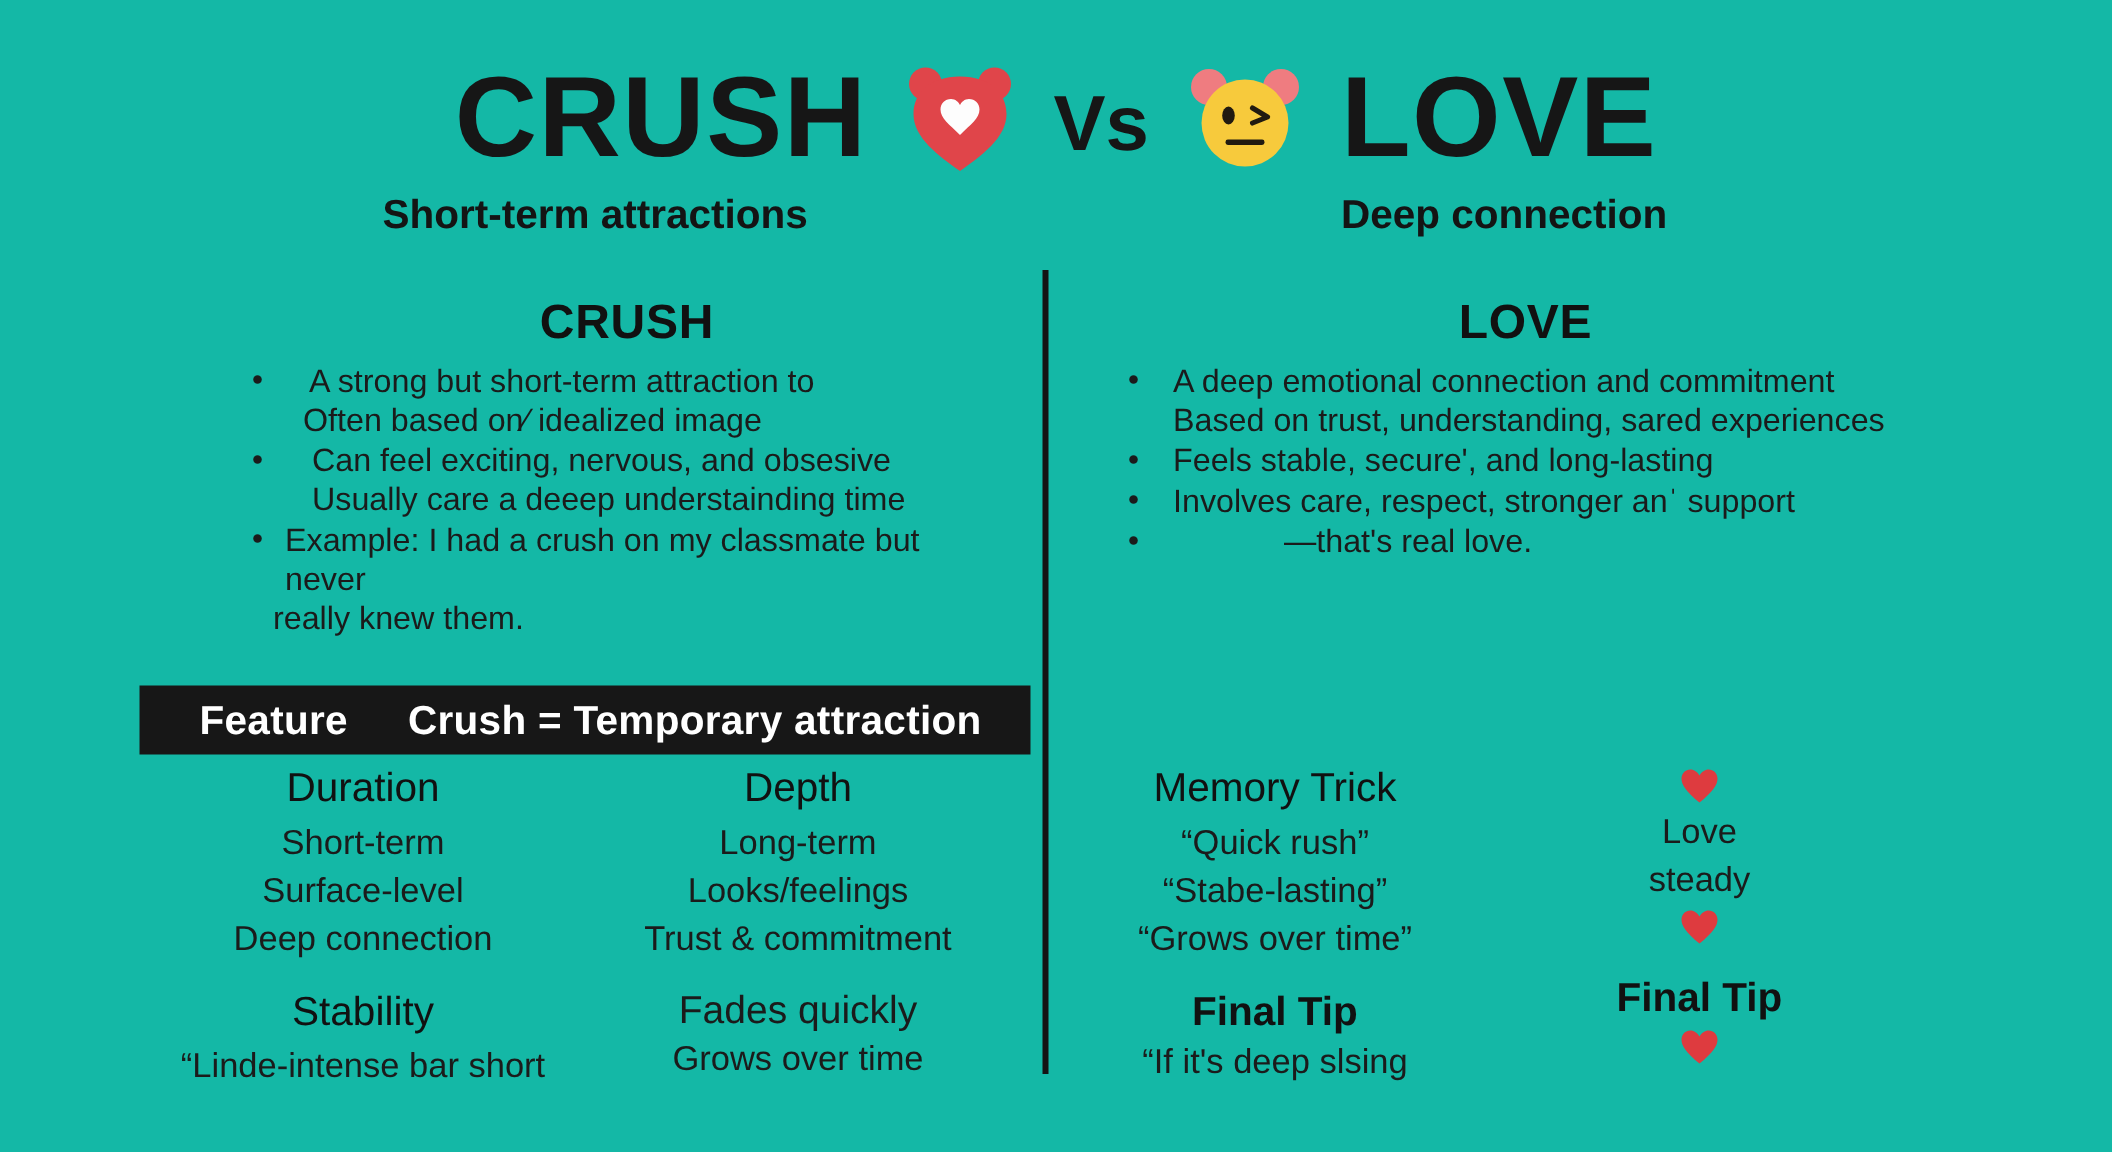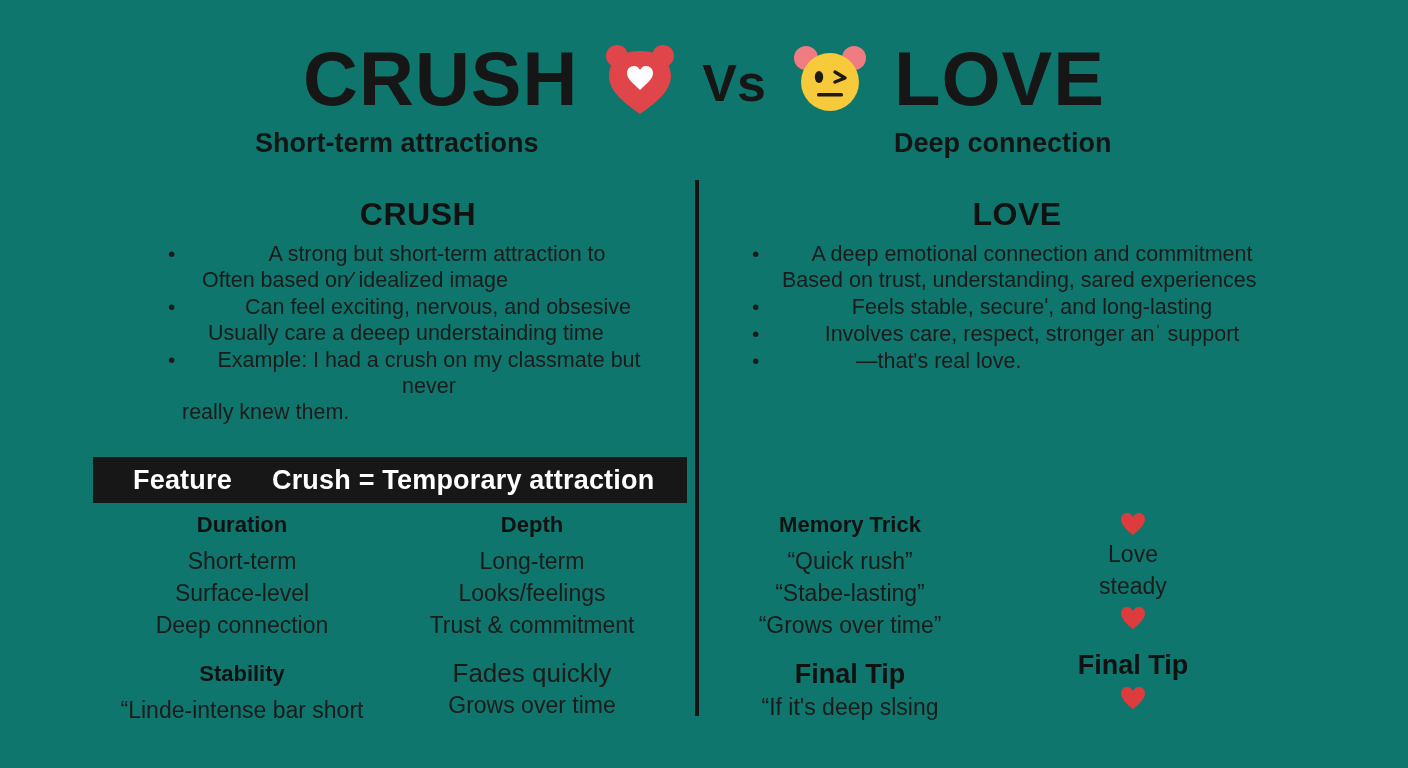--- a/index.html
+++ b/index.html
@@ -12,21 +12,21 @@
     height: 768px;
     font-family: "Liberation Sans", sans-serif;
     color: #1a1a1a;
     overflow: hidden;
     position: relative;
   }
   #canvas {
     position: relative;
     width: 1408px;
     height: 768px;
-    background: #0f766e;
+    background: #14b8a6;
     overflow: hidden;
   }
 
   
   .header {
     position: absolute;
     left: 0;
     top: 36px;
     width: 1408px;
     height: 130px;
@@ -118,21 +118,21 @@
     color: #1b1b1b;
     margin: 0 0 1px 0;
   }
   .bullet-item .dot {
     position: absolute;
     left: 0;
     top: 0;
     font-size: 21px;
     line-height: 26px;
   }
-  .bullet-item .btext { display: block; text-align: center; }
+  .bullet-item .btext { display: block; }
   
   .bl-0 { padding-left: 38px; }
   .bl-1 { padding-left: 40px; }
   .bl-2 { padding-left: 22px; }
   .br-0 { padding-left: 30px; }
   .br-1 { padding-left: 30px; }
   .br-2 { padding-left: 30px; }
   .br-3 { padding-left: 30px; }
   .sub-line { display: block; }
   .sub-line.indent-a { margin-left: -4px; }
@@ -173,22 +173,22 @@
   .col {
     position: absolute;
     text-align: center;
   }
   .col-a { left: 106px; width: 272px; }
   .col-b { left: 388px; width: 288px; }
   .col-c { left: 742px; width: 216px; }
   .col-d { left: 1014px; width: 238px; }
 
   .grp-head {
-    font-size: 22px;
-    font-weight: 700;
+    font-size: 27px;
+    font-weight: 400;
     color: #111;
     line-height: 34px;
     margin: 0 0 3px 0;
   }
   .grp-line {
     font-size: 23px;
     font-weight: 400;
     color: #1b1b1b;
     line-height: 32px;
     white-space: nowrap;

